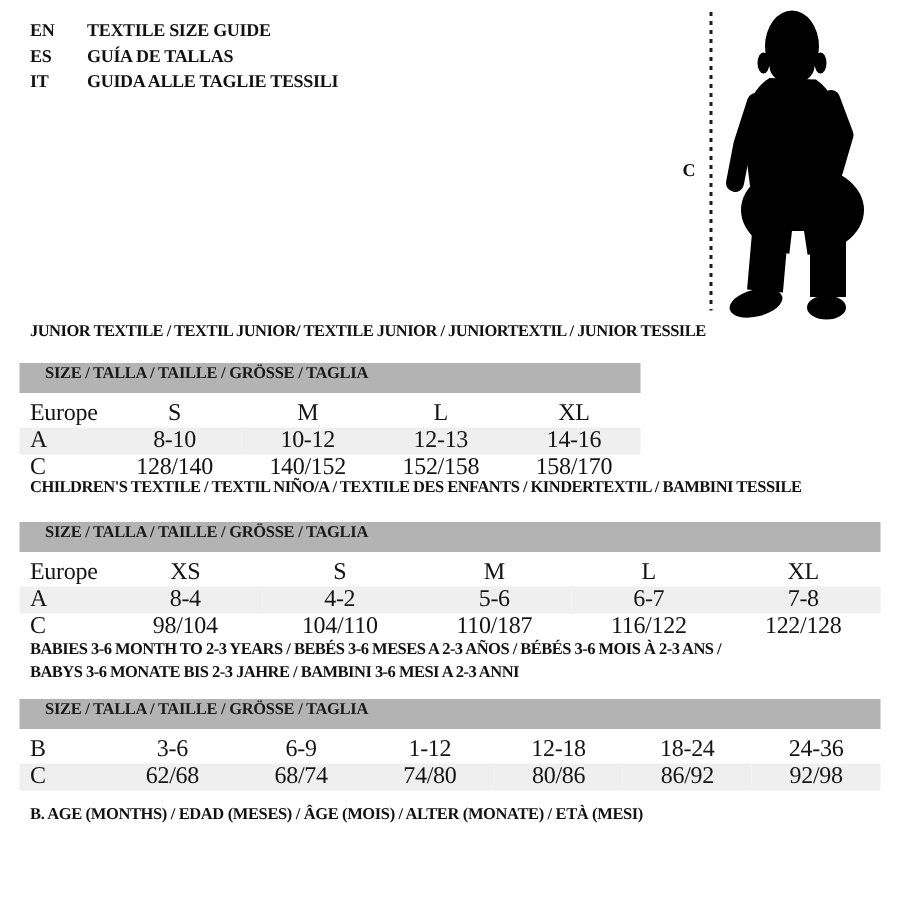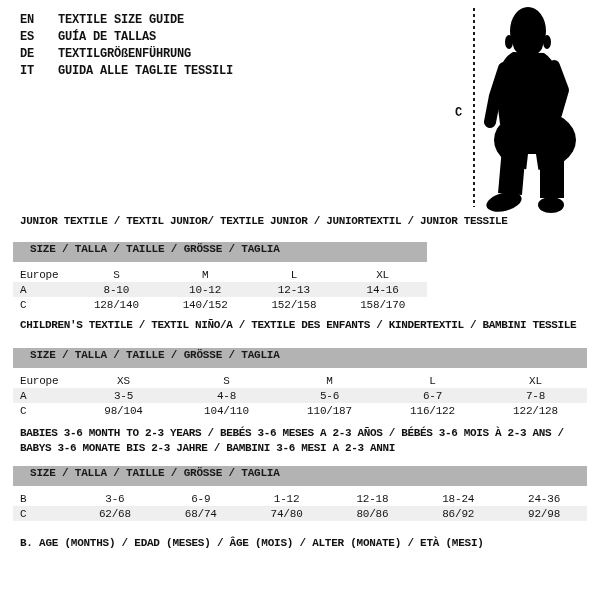--- a/index.html
+++ b/index.html
@@ -1,18 +1,18 @@
 <!DOCTYPE html>
 <html><head>
 <meta charset="utf-8">
 <style>
   html,body{margin:0;padding:0;background:#fff;}
   .page{
     position:relative;width:600px;height:600px;background:#ffffff;overflow:hidden;
-    font-family:Liberation Mono, monospace;color:#111;
+    font-family:Liberation Serif, serif;color:#111;
   }
   
   .lang-list{position:absolute;left:20px;top:12px;}
   .lang-row{display:flex;line-height:17px;font-size:12px;font-weight:700;letter-spacing:-0.2px;}
   .lang-code{width:38px;flex:0 0 38px;}
   
   .dash-line{
     position:absolute;left:473px;top:8px;width:2px;height:199px;
     background:repeating-linear-gradient(to bottom,#1c1c1c 0 3px,transparent 3px 6px);
   }
@@ -20,21 +20,21 @@
   .baby-figure{position:absolute;left:483px;top:0;}
   
   .tbl-section{position:absolute;left:13px;}
   .tbl-title{font-size:11px;font-weight:700;letter-spacing:-0.35px;line-height:15px;padding-left:7px;white-space:nowrap;}
   .size-bar{
     background:#b3b3b3;height:20px;line-height:14px;font-size:11px;font-weight:700;
     letter-spacing:-0.2px;padding-left:17px;margin-bottom:5px;color:#1a1a1a;
   }
   .size-table{width:100%;border-collapse:collapse;table-layout:fixed;}
   .size-table td{
-    height:15px;font-size:11px;font-weight:400;letter-spacing:-0.2px;
+    height:15px;font-size:16px;font-weight:400;letter-spacing:-0.2px;
     text-align:center;padding:0;vertical-align:middle;color:#141414;
   }
   .size-table td:first-child{width:52px;text-align:left;padding-left:7px;}
   .size-table tr.shaded{background:#efefef;}
   
   .notes{position:absolute;left:20px;top:536px;}
   .note-line{font-size:11px;font-weight:700;letter-spacing:-0.25px;line-height:15.5px;white-space:nowrap;}
   #t1{top:214px;width:414px;} #t1 .tbl-title{margin-bottom:13px;}
   #t2{top:318px;width:574px;} #t2 .tbl-title{margin-bottom:15px;}
   #t3{top:426px;width:574px;} #t3 .tbl-title{margin-bottom:10px;}
@@ -45,24 +45,20 @@
 <div class="page">
 
   <div class="lang-list">
       <div class="lang-row">
         <span class="lang-code">EN</span>
         <span class="lang-title">TEXTILE SIZE GUIDE</span>
       </div>
       <div class="lang-row">
         <span class="lang-code">ES</span>
         <span class="lang-title">GUÍA DE TALLAS</span>
-      </div>
-      <div class="lang-row">
-        <span class="lang-code">DE</span>
-        <span class="lang-title">TEXTILGRÖßENFÜHRUNG</span>
       </div>
       <div class="lang-row">
         <span class="lang-code">IT</span>
         <span class="lang-title">GUIDA ALLE TAGLIE TESSILI</span>
       </div>
     </div>
 
   <div class="dash-line"></div>
   <div class="measure-label">C</div>
   <svg class="baby-figure" width="114" height="214" viewBox="0 0 114 214" aria-hidden="true">
@@ -136,22 +132,22 @@
           <tr>
             <td>Europe</td>
             <td>XS</td>
             <td>S</td>
             <td>M</td>
             <td>L</td>
             <td>XL</td>
           </tr>
           <tr class="shaded">
             <td>A</td>
-            <td>3-5</td>
-            <td>4-8</td>
+            <td>8-4</td>
+            <td>4-2</td>
             <td>5-6</td>
             <td>6-7</td>
             <td>7-8</td>
           </tr>
           <tr>
             <td>C</td>
             <td>98/104</td>
             <td>104/110</td>
             <td>110/187</td>
             <td>116/122</td>

